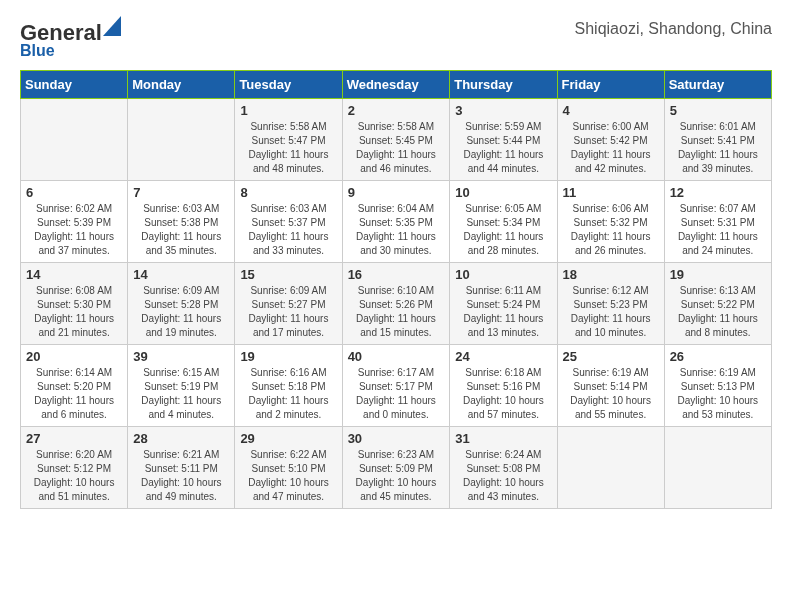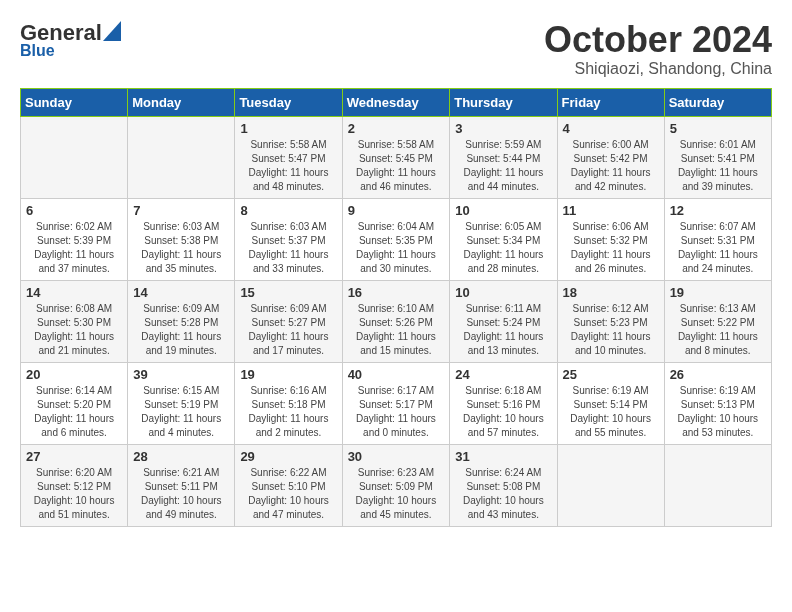--- a/index.html
+++ b/index.html
@@ -81,30 +81,29 @@
     }
     .empty-cell {
       background: #f5f5f5;
     }
   </style>
 </head>
 <body>
 
 <div class="header">
   <div class="logo">
-    <div style="display:flex; align-items:center;">
+    <div style="display:flex; ">
       <span style="font-size:22px; font-weight:bold; color:#333;">General</span>
       <svg width="18" height="20" viewBox="0 0 18 20" style="margin-left:1px; margin-top:-4px;">
         <polygon points="0,20 18,20 18,0" fill="#1a5fa8"></polygon>
       </svg>
     </div>
     <div style="font-size:16px; font-weight:bold; color:#1a5fa8; margin-top:-4px;">Blue</div>
   </div>
   <div class="title-section">
-    <div class="month-title">October 2024</div>
     <div class="location-title">Shiqiaozi, Shandong, China</div>
   </div>
 </div>
 
 <table class="calendar">
   <thead>
     <tr>
     <th>Sunday</th>
         <th>Monday</th>
         <th>Tuesday</th>

